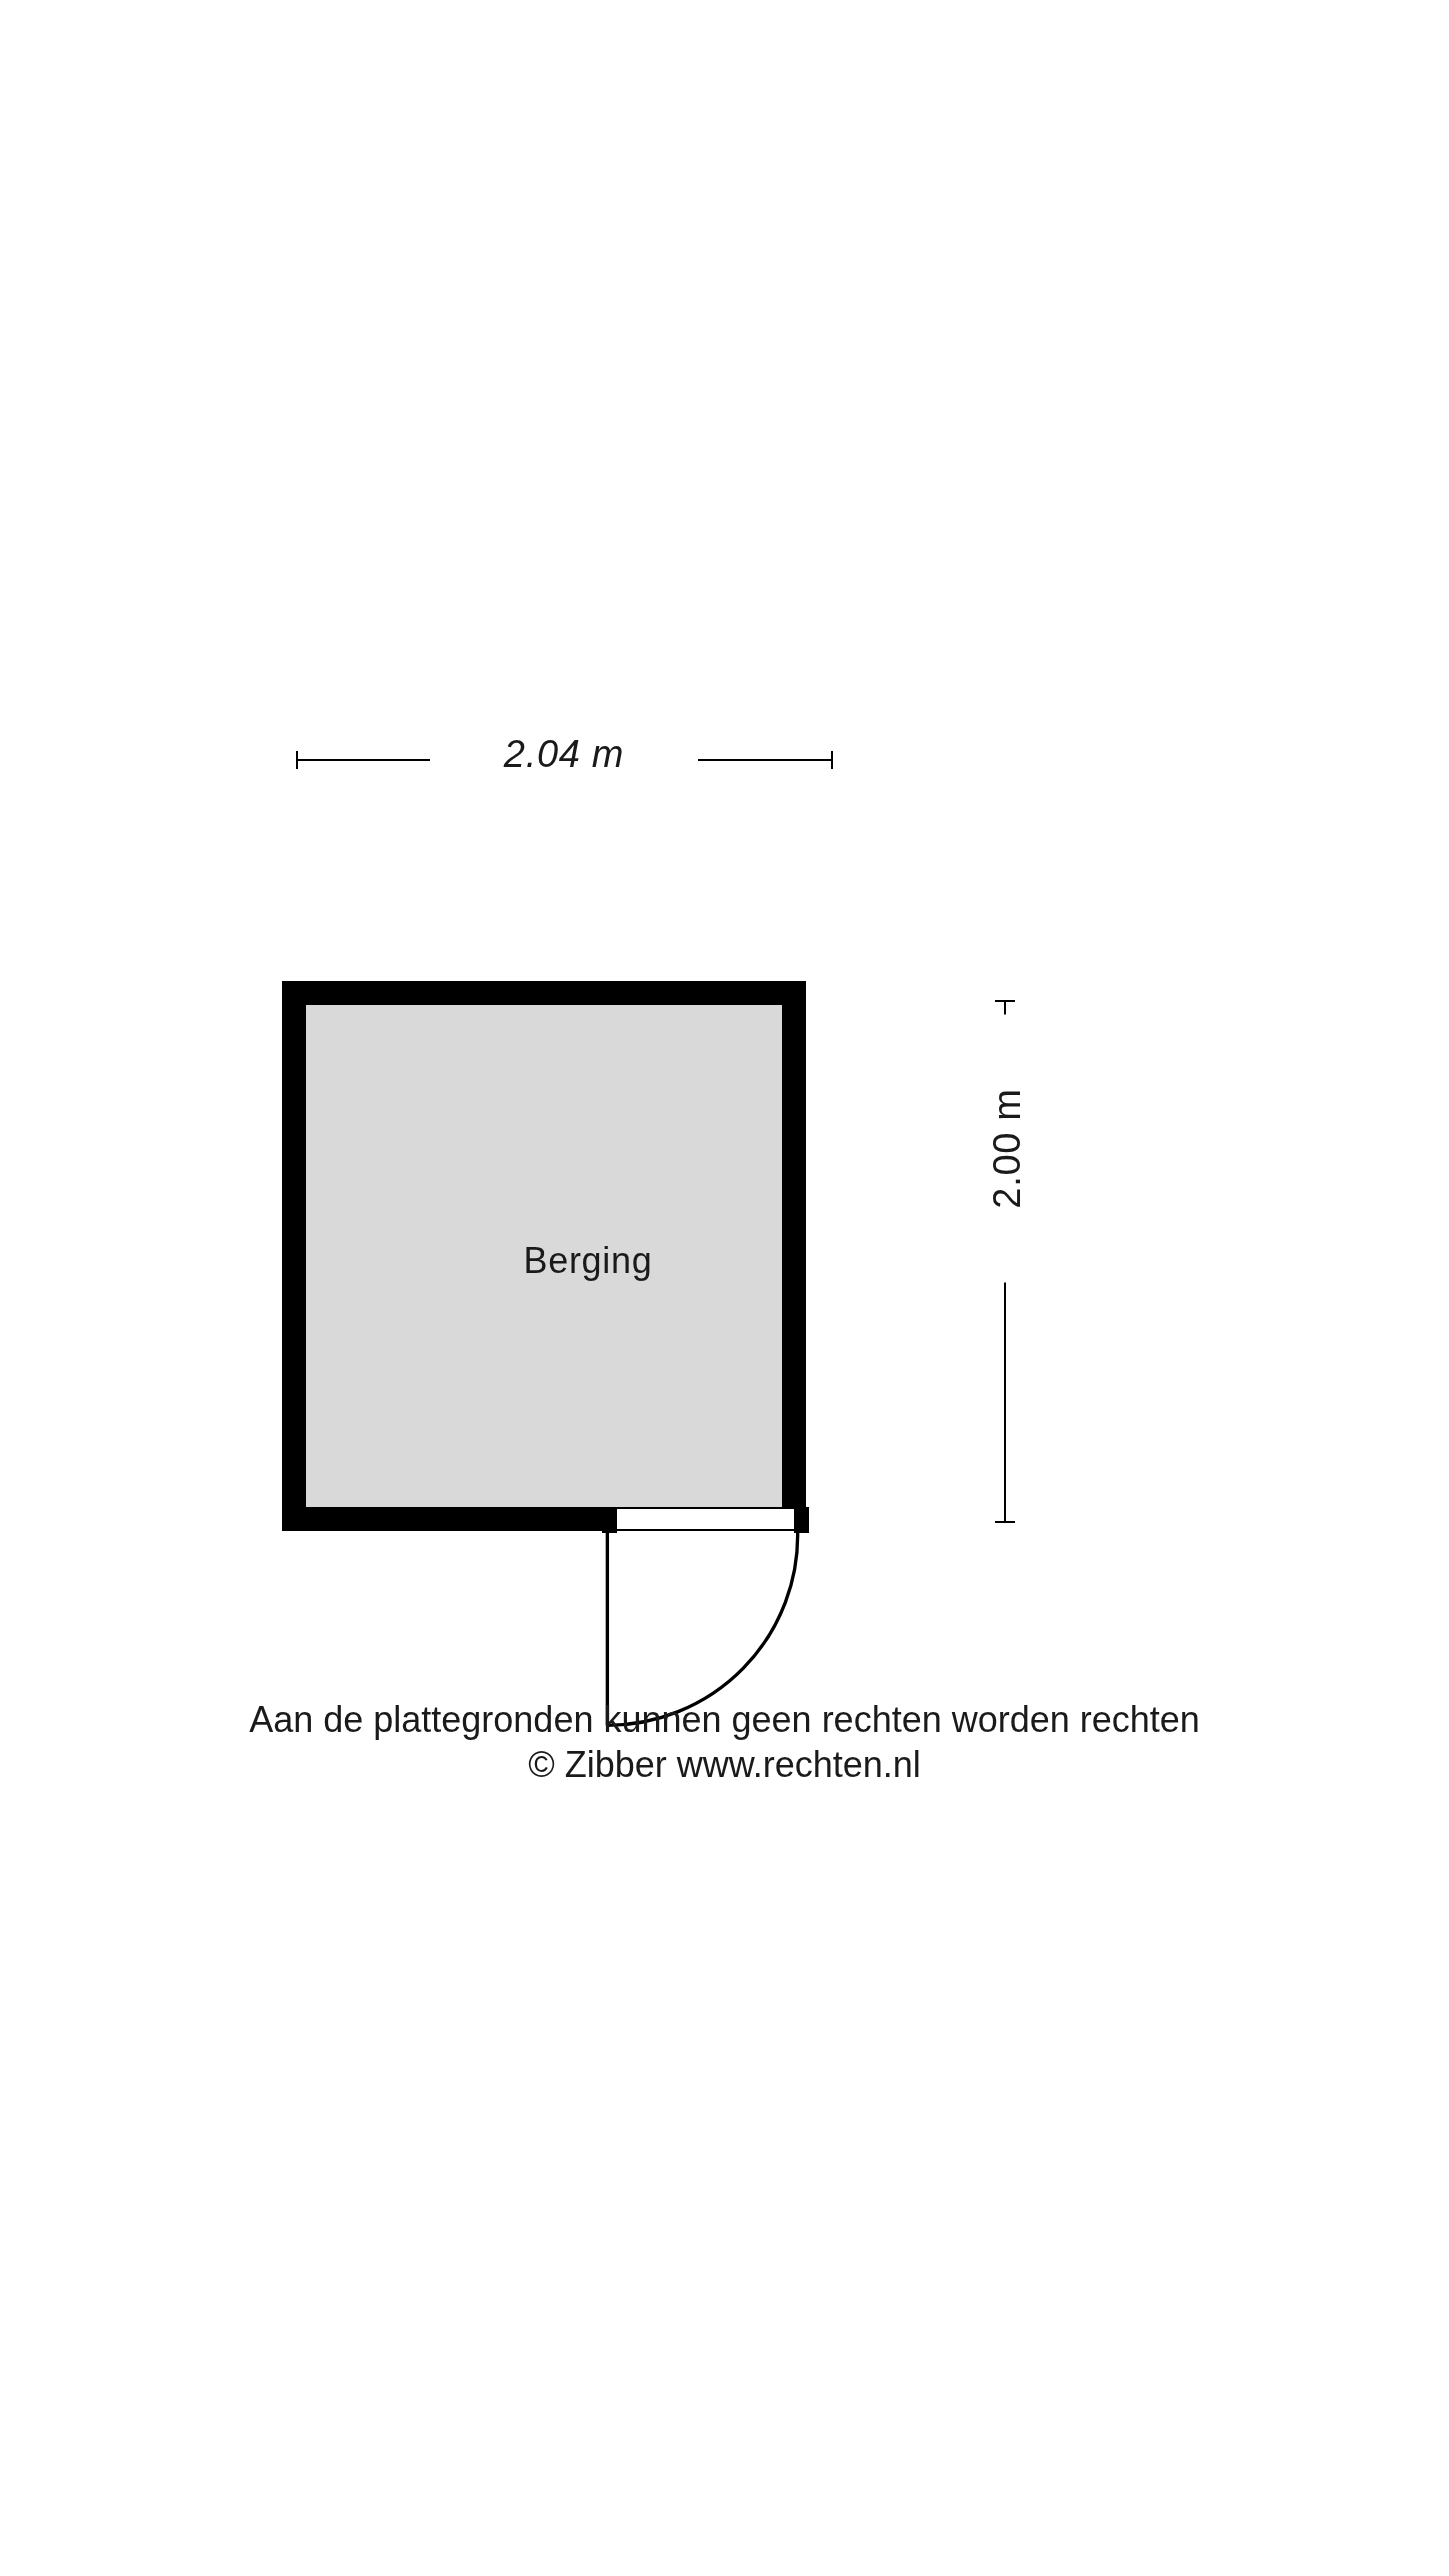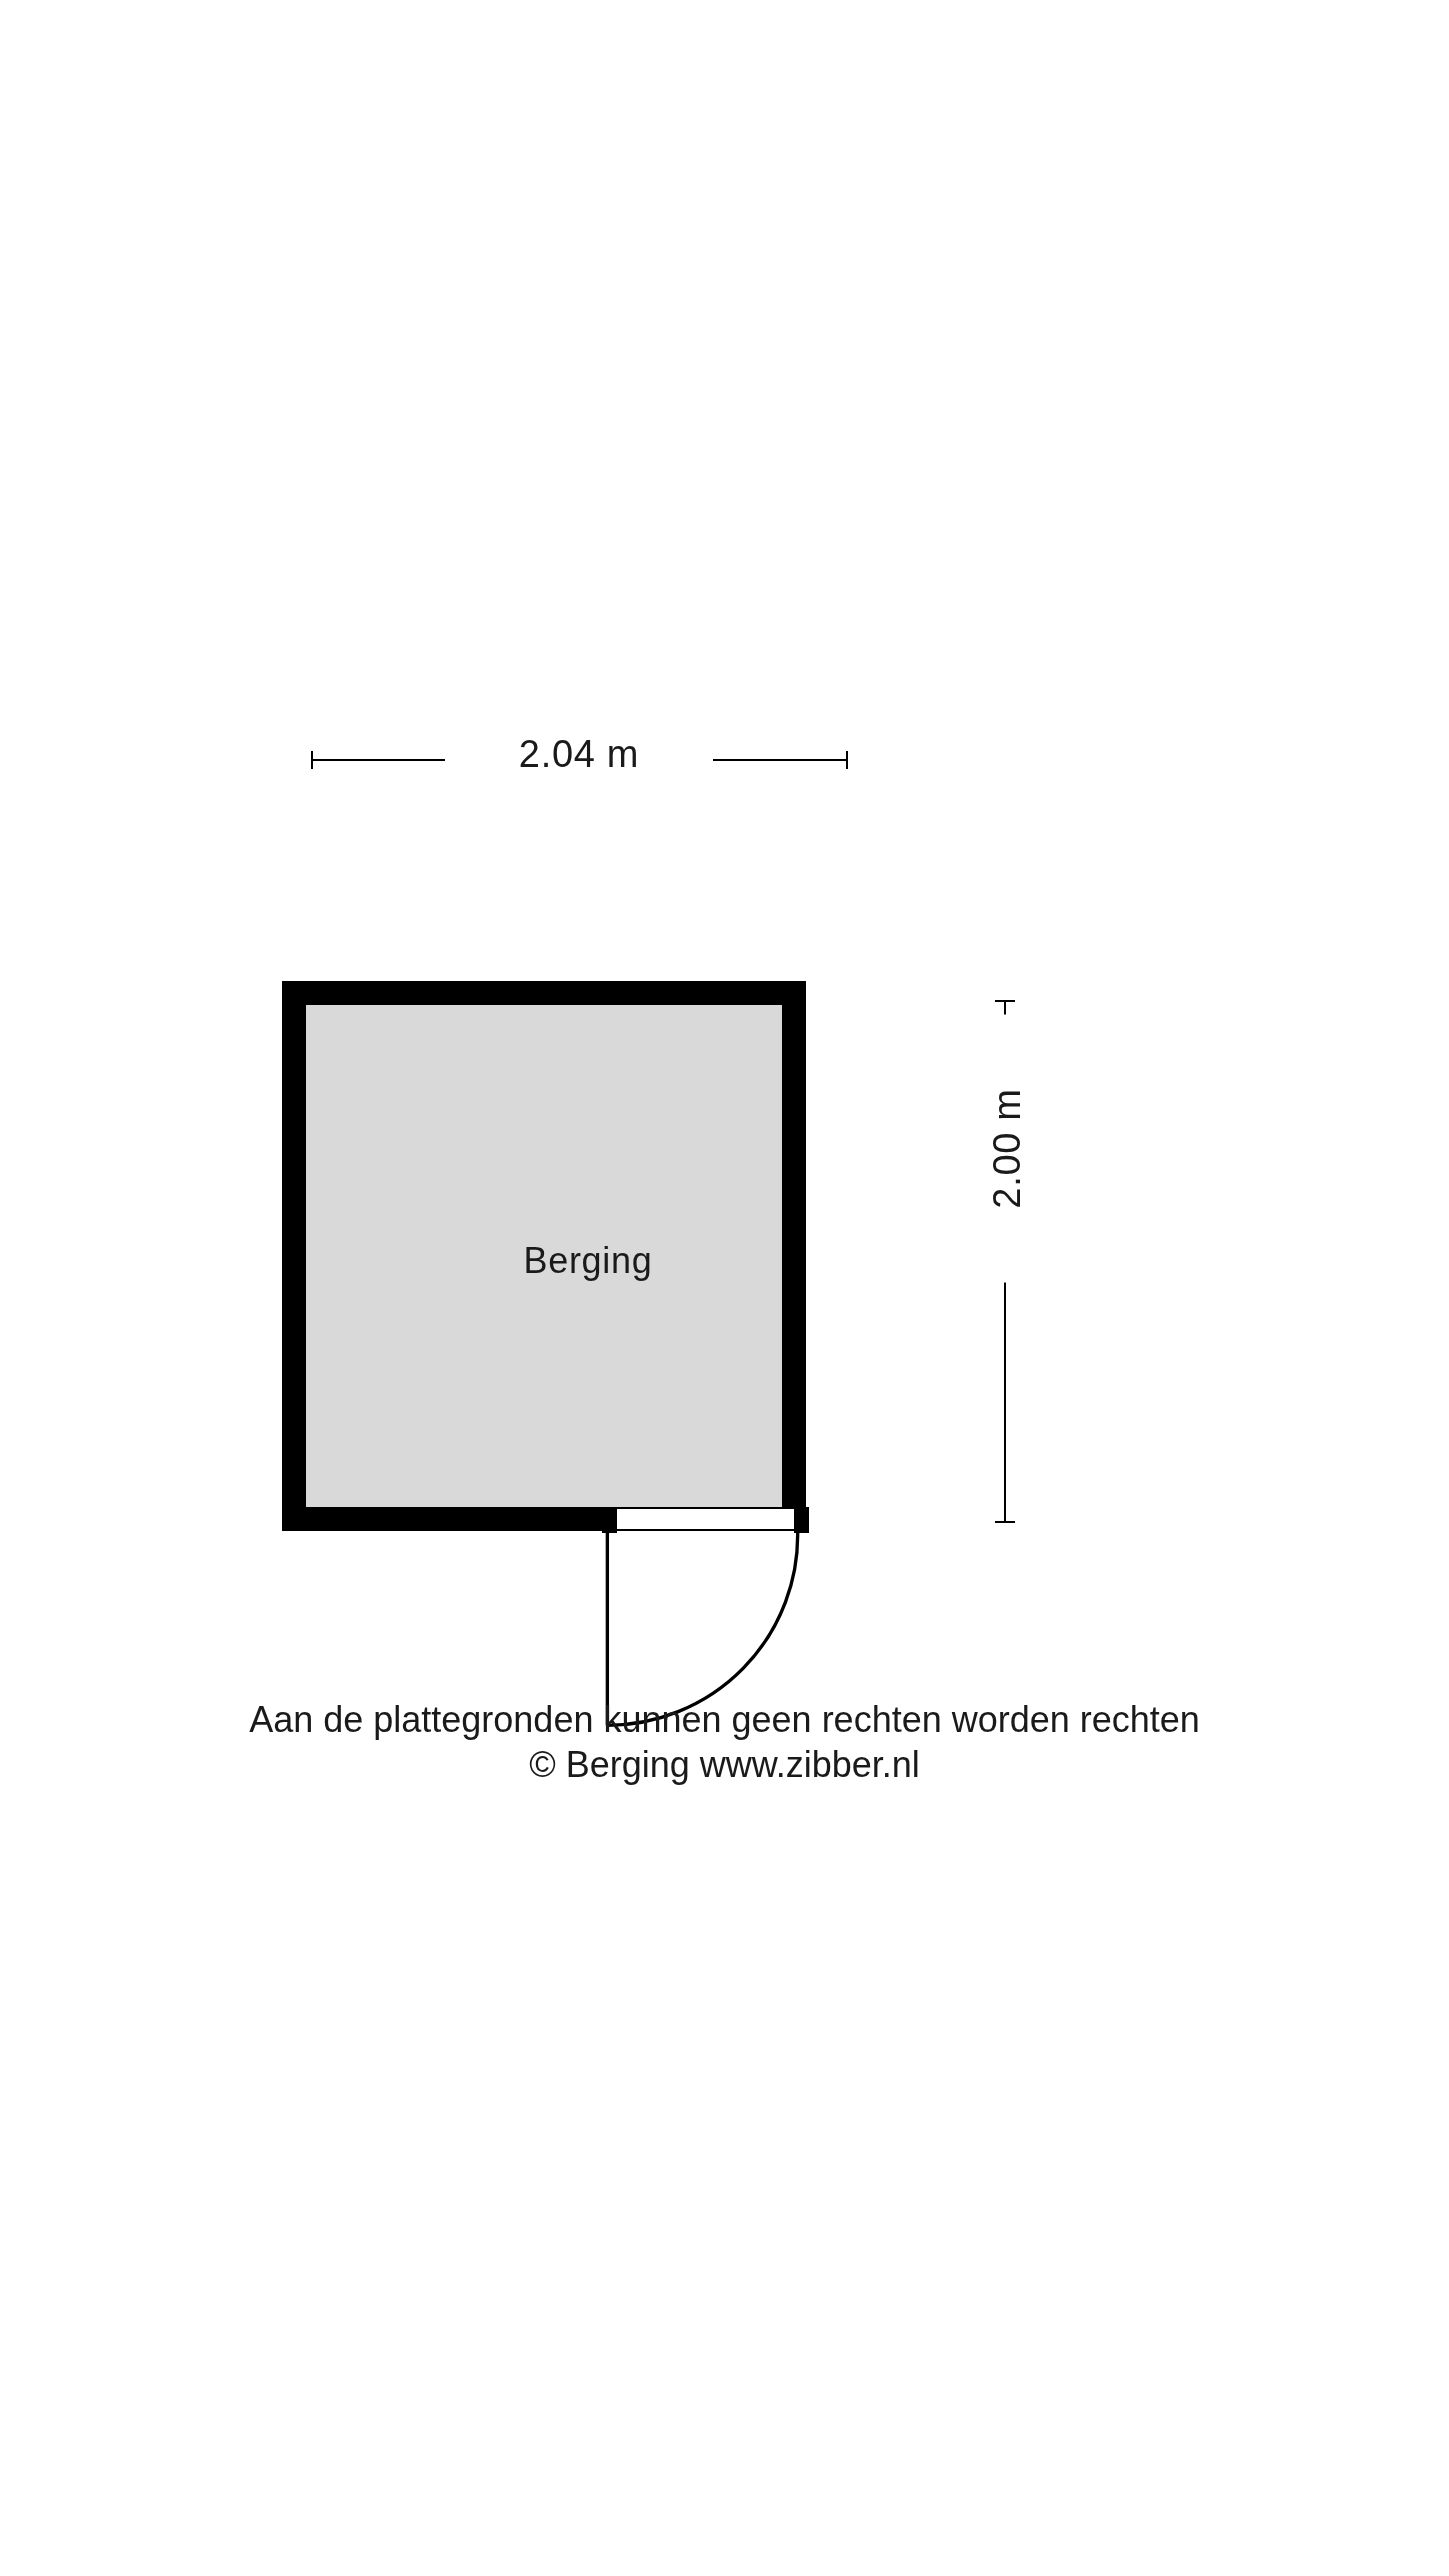--- a/index.html
+++ b/index.html
@@ -19,24 +19,25 @@
     position: absolute;
     left: 0;
     top: 0;
     width: 1449px;
     height: 2576px;
   }
 
   
   .dim-top {
     position: absolute;
-    left: 311px;
+    left: 296px;
     top: 746px;
     width: 462px;
     height: 27px;
+    font-style: italic;
   }
   .dim-top .bar {
     position: absolute;
     left: 0;
     top: 12.7px;
     width: 537px;
     height: 2px;
     background: #000;
   }
   .dim-top .tick-left,
@@ -209,17 +210,17 @@
     <div class="jamb-right"></div>
   </div>
 
   <svg class="door-swing" viewBox="0 0 300 300">
     <path d="M 8 0 L 8 290" stroke="#000000" stroke-width="5" fill="none"></path>
     <path d="M 292 0 A 284 284 0 0 1 8 290" stroke="#000000" stroke-width="5" fill="none"></path>
   </svg>
 
   <div class="footer">
     <div class="line1">Aan de plattegronden kunnen geen rechten worden rechten</div>
-    <div class="line2">© Berging www.zibber.nl</div>
+    <div class="line2">© Zibber www.rechten.nl</div>
   </div>
 
 </div>
 
 
 </body></html>

